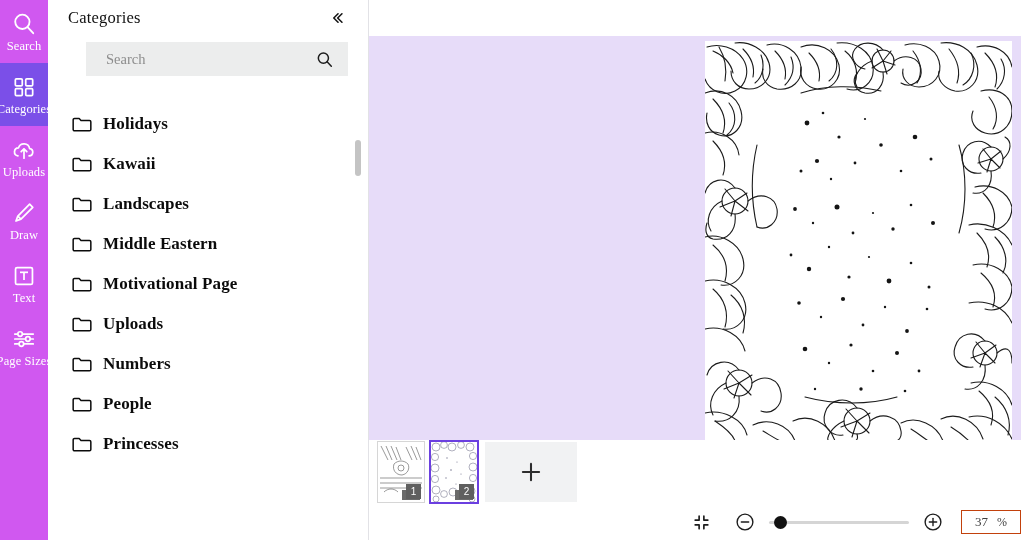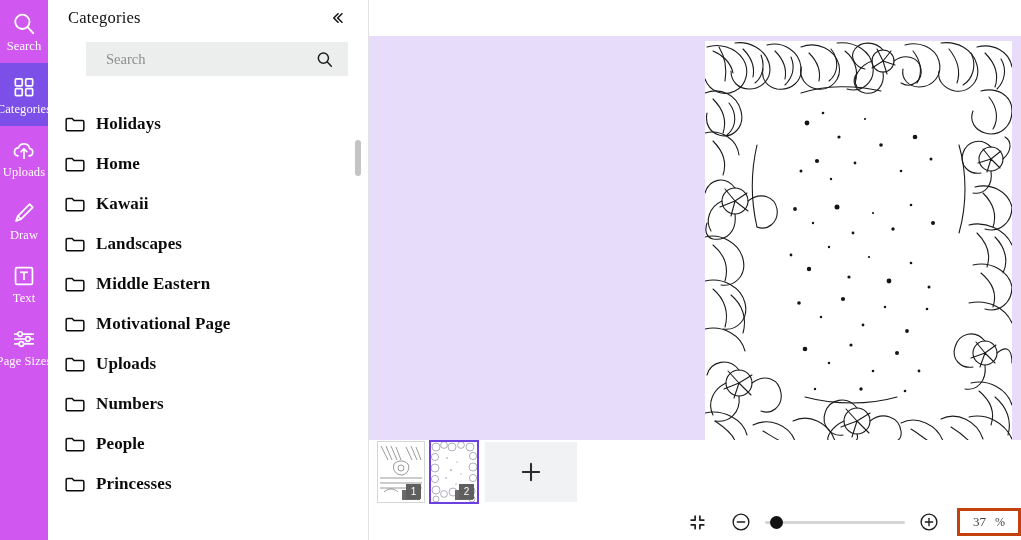--- a/index.html
+++ b/index.html
@@ -55,21 +55,21 @@
   .search-box input{
     flex:1;border:0;outline:0;background:transparent;
     font-family:"Liberation Serif", serif;font-size:14.5px;color:#333;
   }
   .search-box input::placeholder{color:#8d8d8d;}
   .search-ico{width:19px;height:19px;flex:0 0 auto;color:#1d1d1d;cursor:pointer;}
   .search-ico svg{display:block;}
 
   .cat-list{
     position:absolute;left:0;right:0;top:104px;bottom:0;
-    overflow:hidden;padding-left:17px;
+    overflow:hidden;padding-left:24px;
   }
   .cat-item{
     height:40px;display:flex;align-items:center;gap:11px;
     cursor:pointer;
   }
   .folder-ico{width:20px;height:17px;flex:0 0 auto;}
   .folder-ico svg{display:block;}
   .cat-label{
     font-size:17px;font-weight:bold;color:#0b0b0b;letter-spacing:.1px;
   }
@@ -128,21 +128,21 @@
   }
   .zb-btn svg{display:block;}
   .zb-gap{width:16px;flex:0 0 auto;}
   .slider{
     position:relative;width:140px;height:18px;flex:0 0 auto;margin:0 10px;
     display:flex;align-items:center;cursor:pointer;
   }
   .slider-track{position:absolute;left:0;right:0;height:3px;background:#d5d5d5;border-radius:2px;}
   .slider-knob{position:absolute;left:5px;width:13px;height:13px;border-radius:50%;background:#111;}
   .zoom-field{
-    width:58px;height:22px;border:3px solid #c2410c;background:#fff;
+    width:58px;height:22px;border:1px solid #c2410c;background:#fff;
     display:flex;align-items:center;justify-content:center;gap:9px;
     margin-left:14px;flex:0 0 auto;
   }
   .zoom-val{font-size:13px;color:#3c3c3c;font-family:"Liberation Serif", serif;}
   .zoom-pct{font-size:12px;color:#3c3c3c;font-family:"Liberation Serif", serif;}
 </style>
 </head>
 <body>
 
 <div class="app">
@@ -244,28 +244,20 @@
     </div>
 
     <div class="cat-list" id="cat-list">
         <div class="cat-item">
           <span class="folder-ico">
             <svg width="20" height="17" viewBox="0 0 24 20" fill="none" stroke="#0b0b0b" stroke-width="1.8" stroke-linejoin="round">
               <path d="M1.4 4.4 A1.6 1.6 0 0 1 3 2.8 h5.6 l2.2 2.3 H21 a1.6 1.6 0 0 1 1.6 1.6 v9.3 A1.6 1.6 0 0 1 21 17.6 H3 a1.6 1.6 0 0 1-1.6-1.6 z"></path>
             </svg>
           </span>
           <span class="cat-label">Holidays</span>
-        </div>
-        <div class="cat-item">
-          <span class="folder-ico">
-            <svg width="20" height="17" viewBox="0 0 24 20" fill="none" stroke="#0b0b0b" stroke-width="1.8" stroke-linejoin="round">
-              <path d="M1.4 4.4 A1.6 1.6 0 0 1 3 2.8 h5.6 l2.2 2.3 H21 a1.6 1.6 0 0 1 1.6 1.6 v9.3 A1.6 1.6 0 0 1 21 17.6 H3 a1.6 1.6 0 0 1-1.6-1.6 z"></path>
-            </svg>
-          </span>
-          <span class="cat-label">Home</span>
         </div>
         <div class="cat-item">
           <span class="folder-ico">
             <svg width="20" height="17" viewBox="0 0 24 20" fill="none" stroke="#0b0b0b" stroke-width="1.8" stroke-linejoin="round">
               <path d="M1.4 4.4 A1.6 1.6 0 0 1 3 2.8 h5.6 l2.2 2.3 H21 a1.6 1.6 0 0 1 1.6 1.6 v9.3 A1.6 1.6 0 0 1 21 17.6 H3 a1.6 1.6 0 0 1-1.6-1.6 z"></path>
             </svg>
           </span>
           <span class="cat-label">Kawaii</span>
         </div>
         <div class="cat-item">

